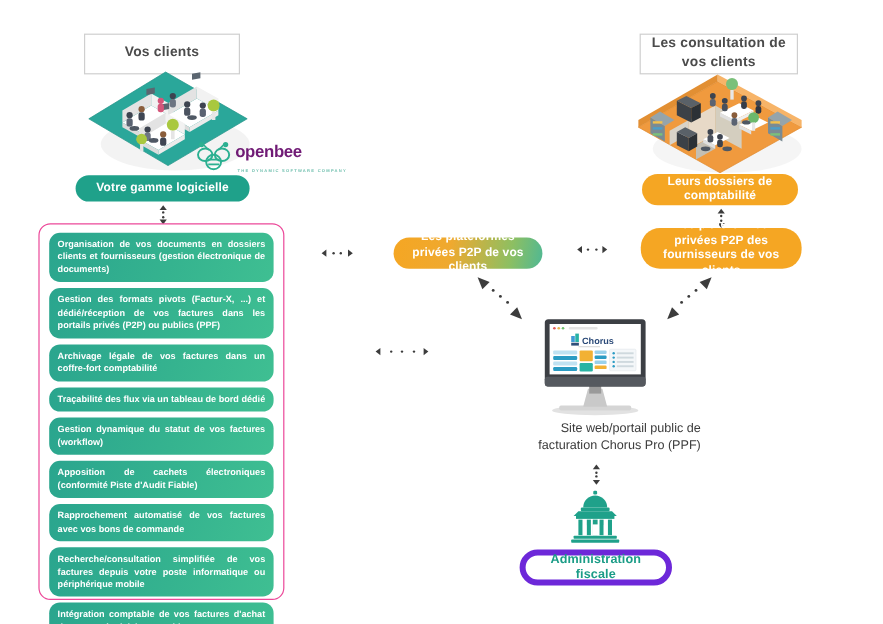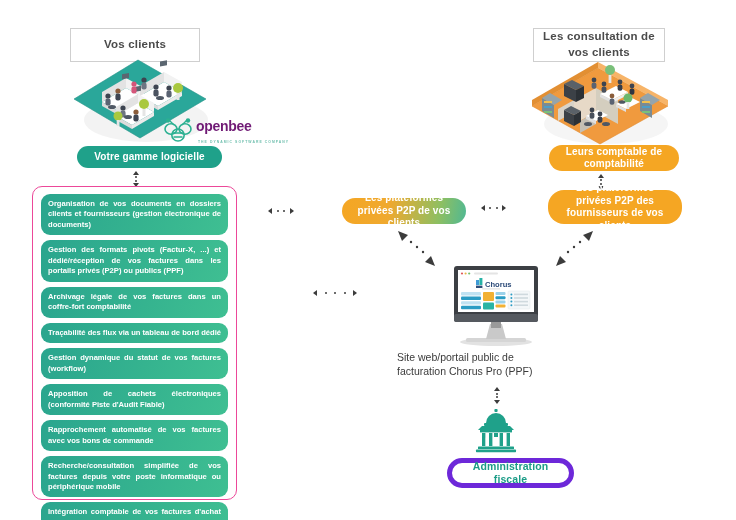--- a/index.html
+++ b/index.html
@@ -43,21 +43,20 @@
     color: #ffffff;
     font-size: 10px;
     font-weight: 700;
     letter-spacing: .1px;
     display: flex;
     align-items: center;
     justify-content: center;
     text-align: center;
     line-height: 1.25;
     padding: 3px 10px;
-    margin-left: 14px;
   }
   #pill-gamme {
     left: 63px; top: 146px; width: 145px; height: 22px;
     background: #1fa18a;
   }
   #pill-compta {
     left: 535px; top: 145px; width: 130px; height: 26px;
     background: #f5a623;
   }
   #pill-plat-left {
@@ -162,23 +161,23 @@
   .diag { position: absolute; }
 
   
   #monitor-wrap {
     position: absolute;
     left: 448px; top: 262px;
     width: 96px; height: 86px;
   }
   #caption-chorus {
     position: absolute;
-    left: 397px; top: 350px;
+    left: 428px; top: 350px;
     width: 156px;
-    text-align: left;
+    text-align: right;
     font-size: 10.5px;
     color: #3b3b3b;
     line-height: 1.35;
   }
 
   
   #openbee-logo {
     position: absolute;
     left: 163px; top: 118px;
     width: 118px; height: 30px;
@@ -434,21 +433,21 @@
       <g>
         <circle cx="82" cy="16" r="5" fill="#7ac07a"></circle>
           <rect x="80.6" y="21" width="2.8" height="8" fill="#e7e7e7"></rect>
         <circle cx="100" cy="44" r="4.5" fill="#6cb86c"></circle>
           <rect x="98.7" y="48" width="2.6" height="7" fill="#e7e7e7"></rect>
       </g>
     </svg>
   </div>
 
   <div class="pill" id="pill-compta">
-    <span>Leurs comptable de comptabilité</span>
+    <span>Leurs dossiers de comptabilité</span>
   </div>
 
   <div class="v-conn" id="conn-compta">
     <div class="tri-up"></div>
       <div class="dot"></div>
       <div class="dot"></div>
       <div class="tri-down"></div>
   </div>
 
   <div class="pill" id="pill-plat-left">

